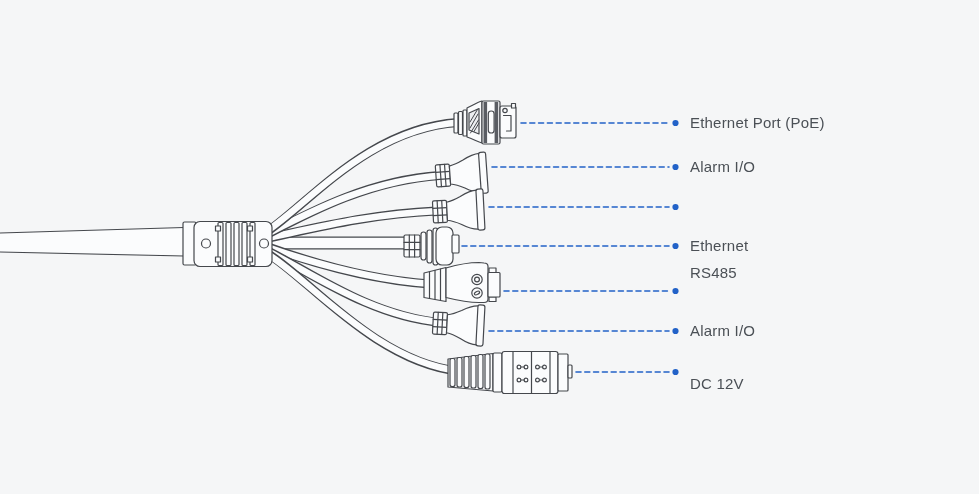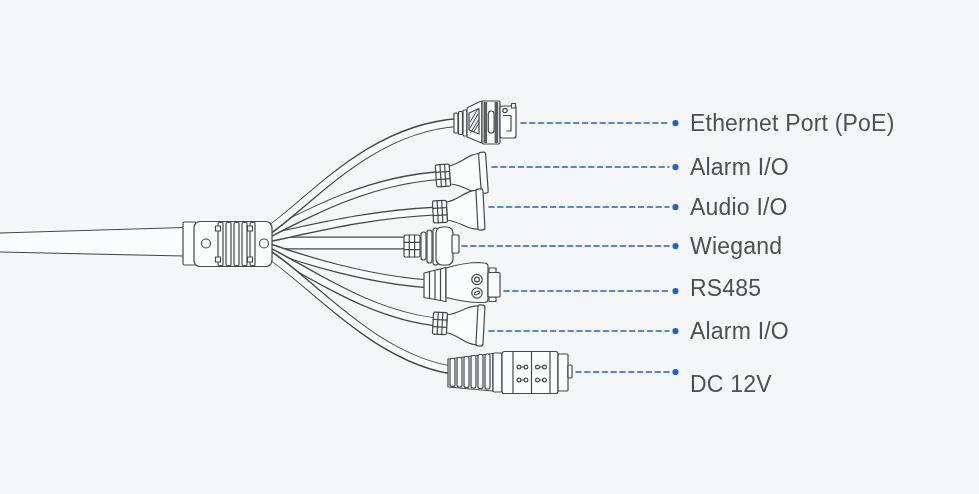--- a/index.html
+++ b/index.html
@@ -8,21 +8,21 @@
     width:979px;height:494px;
     background:#f5f6f7;
     overflow:hidden;
     font-family:"Liberation Sans","DejaVu Sans",sans-serif;
   }
   .stage svg{position:absolute;left:0;top:0;}
   .callout-label{
     position:absolute;
     left:690px;
     height:24px;line-height:24px;
-    font-size:23px;
+    font-size:15px;
     letter-spacing:0.2px;
     color:#4b5056;
     white-space:nowrap;
   }
 </style>
 </head>
 <body>
 
 <div class="stage">
 
@@ -204,19 +204,18 @@
       <circle cx="675.5" cy="246" r="3.1"></circle>
       <circle cx="675.5" cy="291" r="3.1"></circle>
       <circle cx="675.5" cy="331" r="3.1"></circle>
       <circle cx="675.5" cy="372" r="3.1"></circle>
     </g>
   </g>
 </svg>
 
 <div class="callout-label" style="top:111px">Ethernet Port (PoE)</div>
 <div class="callout-label" style="top:155px">Alarm I/O</div>
-<div class="callout-label" style="top:195px">Audio I/O</div>
-<div class="callout-label" style="top:234px">Wiegand</div>
-<div class="callout-label" style="top:276px">RS485</div>
+<div class="callout-label" style="top:234px">Ethernet</div>
+<div class="callout-label" style="top:261px">RS485</div>
 <div class="callout-label" style="top:319px">Alarm I/O</div>
 <div class="callout-label" style="top:372px">DC 12V</div>
 
 </div>
 
 </body></html>

